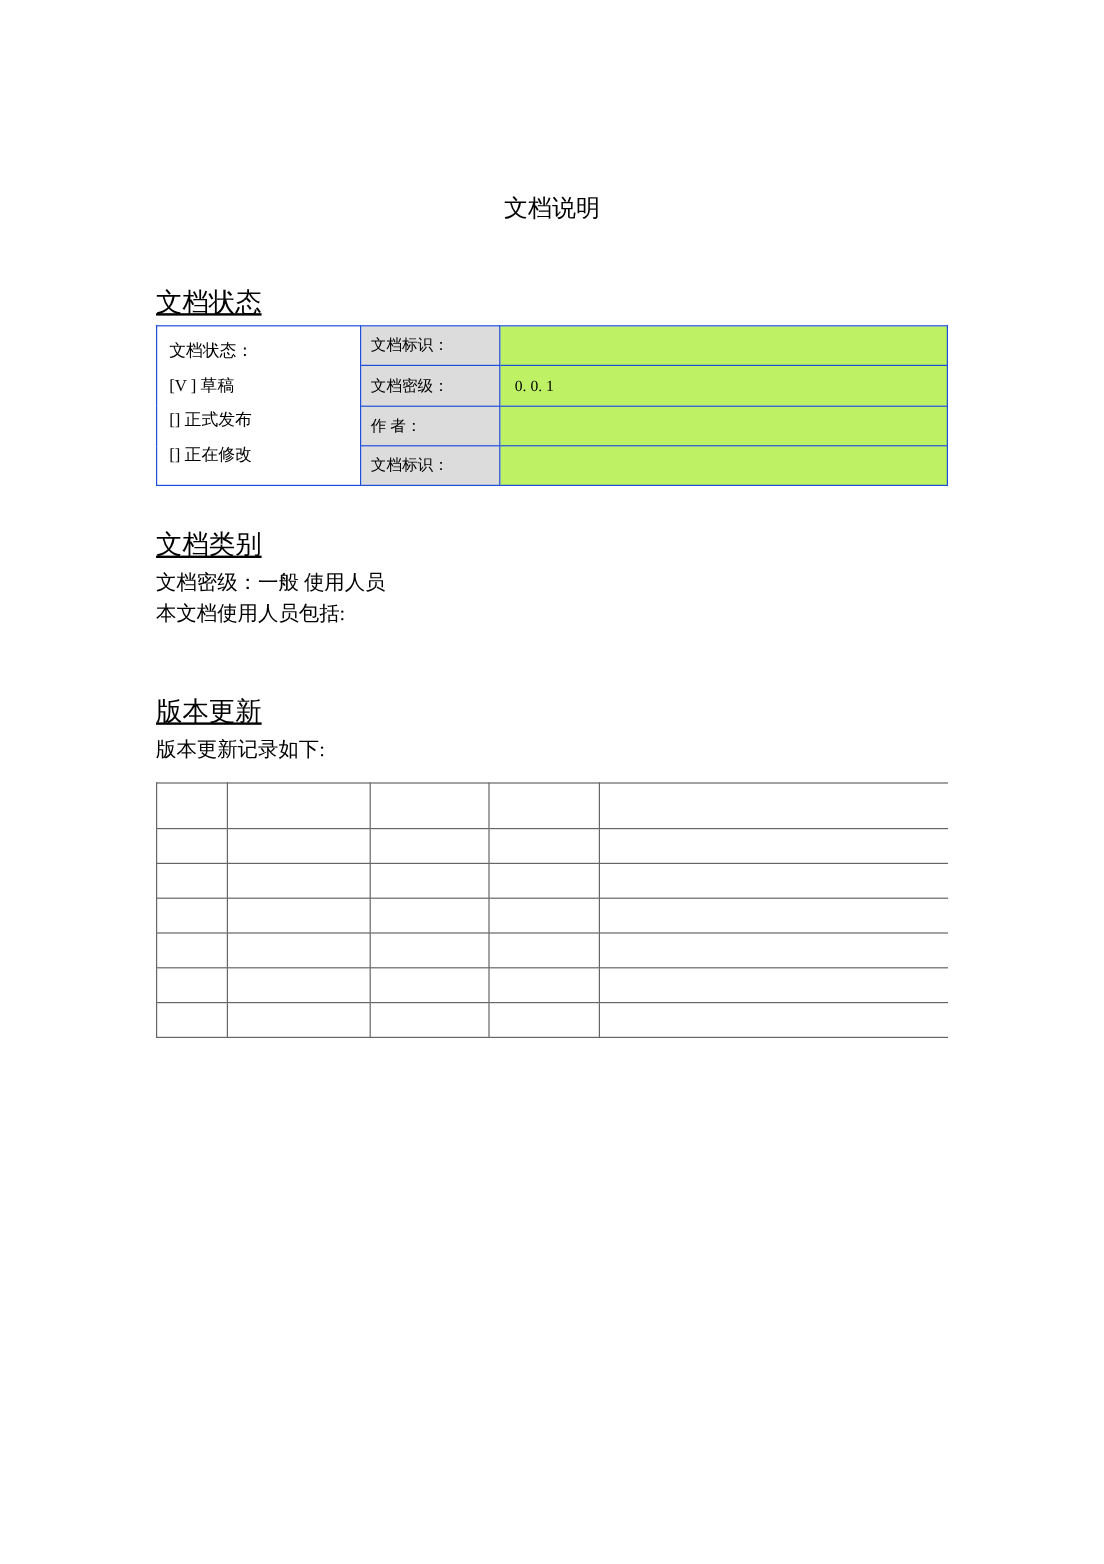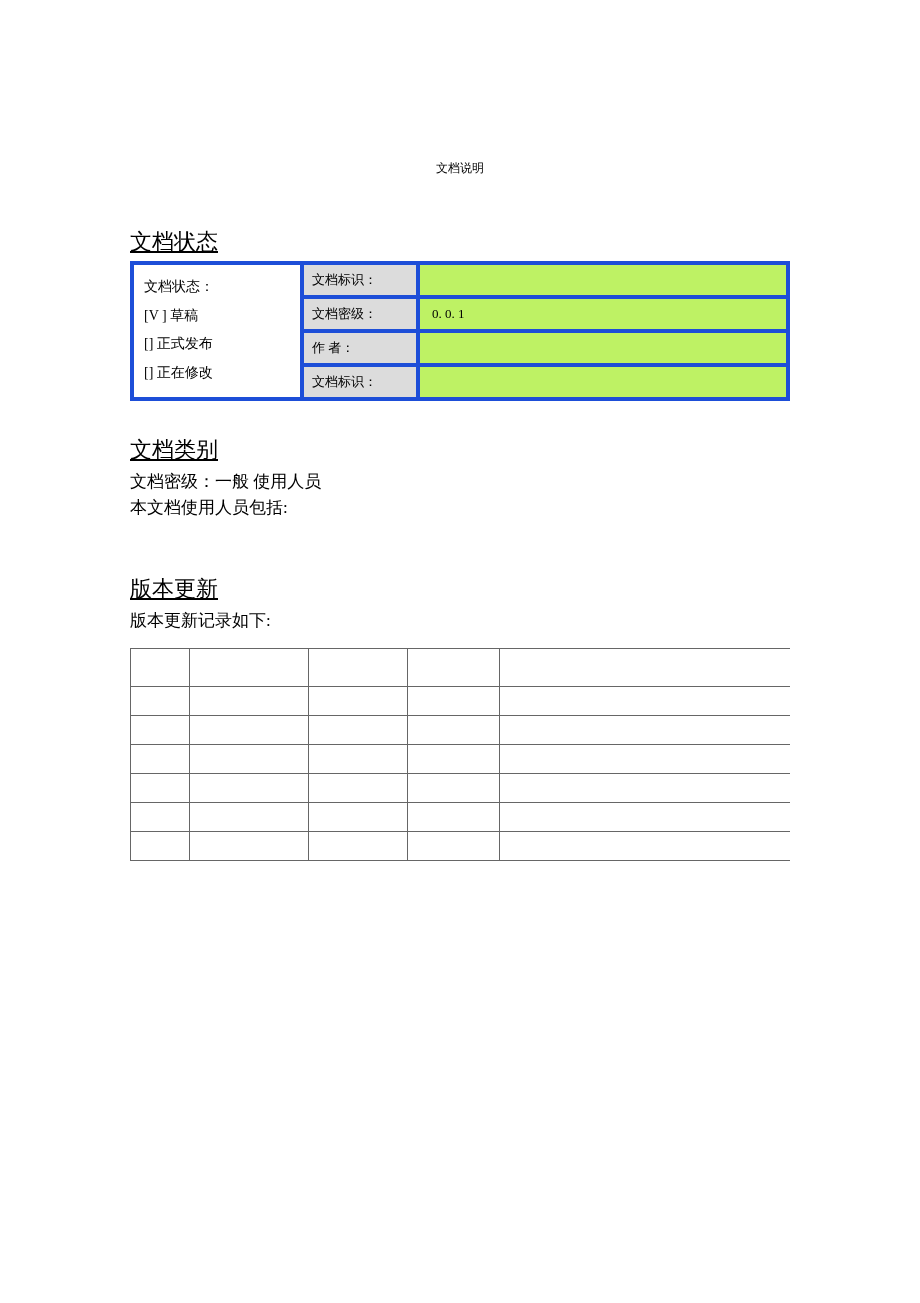--- a/index.html
+++ b/index.html
@@ -11,36 +11,36 @@
       width: 920px;
       height: 1303px;
       background: #ffffff;
       font-family: "SimSun", "宋体", serif;
       font-size: 15px;
       color: #000;
       padding: 160px 130px 0 130px;
     }
     .title {
       text-align: center;
-      font-size: 12px;
+      font-size: 20px;
       margin-bottom: 50px;
     }
     .section-heading {
       font-size: 22px;
       margin-bottom: 4px;
       text-decoration: underline;
     }
     .status-table {
       border-collapse: collapse;
       width: 100%;
       margin-bottom: 34px;
       margin-top: 4px;
     }
     .status-table td {
-      border: 4px solid #1d4ed8;
+      border: 1px solid #1d4ed8;
       padding: 4px 8px;
       font-size: 13px;
       height: 24px;
     }
     .status-table .left-cell {
       width: 170px;
       vertical-align: top;
       font-size: 14px;
     }
     .status-table .label-cell {

